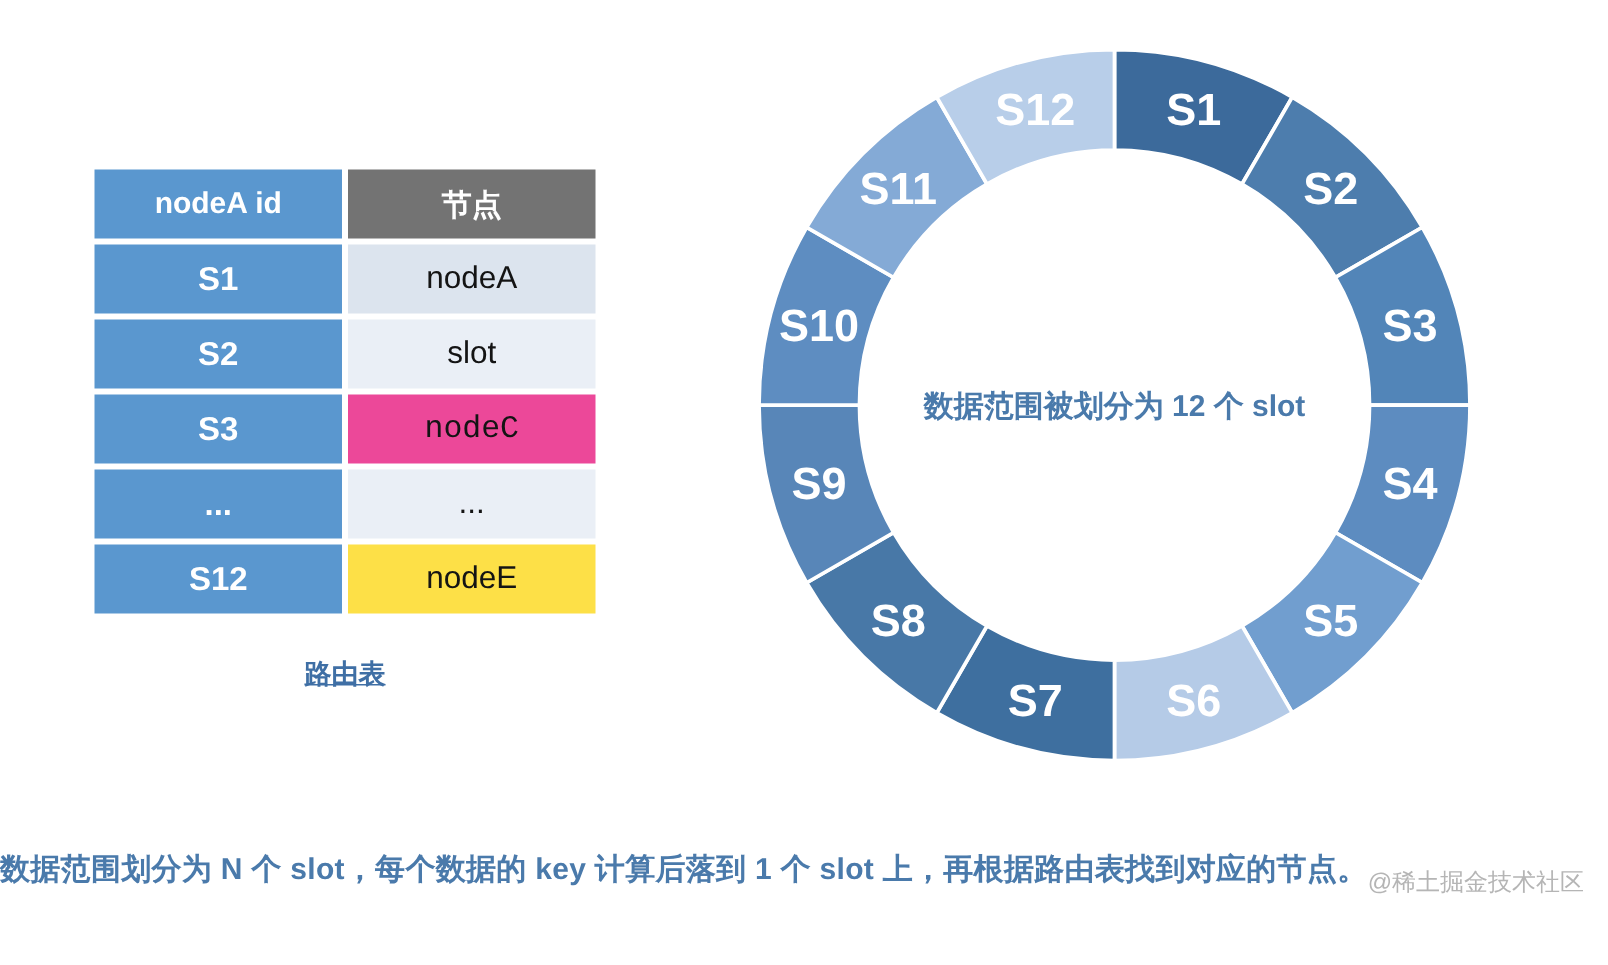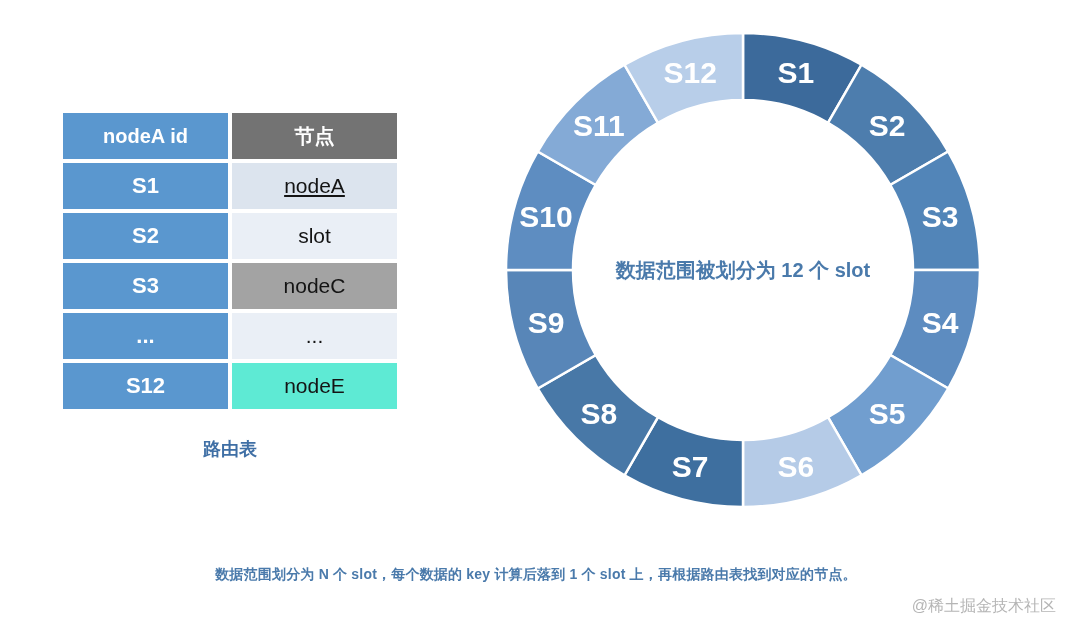--- a/index.html
+++ b/index.html
@@ -49,20 +49,21 @@
   td.node-cell {
     color: #141414;
     font-size: 21px;
     font-weight: normal;
   }
   .table-caption {
     margin-top: 24px;
     text-align: center;
     font-size: 18px;
     font-weight: bold;
+    text-decoration: underline;
   }
 
   
   .ring-svg {
     position: absolute;
     left: 493px;
     top: 20px;
     width: 500px;
     height: 500px;
   }
@@ -77,66 +78,65 @@
     font-size: 20px;
     font-weight: bold;
   }
 
   
   .footer-text {
     position: absolute;
     left: 0;
     top: 566px;
     width: 100%;
-    text-align: center;
-    font-size: 14px;
+    font-size: 20px;
     font-weight: bold;
     letter-spacing: 0.2px;
   }
   .watermark {
     position: absolute;
     right: 16px;
-    top: 596px;
+    top: 578px;
     font-size: 16px;
     font-weight: normal;
   }
 </style>
 </head>
 <body>
 
 <div class="canvas">
 
   <div class="table-wrap">
     <table class="routing">
       <thead>
         <tr>
           <th style="background: rgb(90, 151, 207);">nodeA id</th>
           <th style="background: #737373;">节点</th>
         </tr>
       </thead>
       <tbody id="table-body">
           <tr>
             <td class="slot-cell" style="background: rgb(90, 151, 207);">S1</td>
-            <td class="node-cell" style="background: rgb(220, 228, 238); text-decoration: underline;">nodeA</td>
+            <td class="node-cell" style="background: rgb(220, 228, 238);">nodeA</td>
           </tr>
           <tr>
             <td class="slot-cell" style="background: rgb(90, 151, 207);">S2</td>
             <td class="node-cell" style="background: rgb(234, 239, 246);">slot</td>
           </tr>
           <tr>
             <td class="slot-cell" style="background: rgb(90, 151, 207);">S3</td>
-            <td class="node-cell" style="background: #a3a3a3;">nodeC</td>
+            <td class="node-cell" style="background: #ec4899; font-family: Liberation Mono, monospace;">nodeC</td>
           </tr>
           <tr>
             <td class="slot-cell" style="background: rgb(90, 151, 207);">...</td>
             <td class="node-cell" style="background: rgb(234, 239, 246);">...</td>
           </tr>
           <tr>
             <td class="slot-cell" style="background: rgb(90, 151, 207);">S12</td>
-            <td class="node-cell" style="background: #5eead4;">nodeE</td>
+            <td class="node-cell" style="background: #fde047;">nodeE</td>
           </tr>
         </tbody>
     </table>
     <div class="table-caption" style="color: rgb(63, 111, 165);">路由表</div>
   </div>
 
   <svg class="ring-svg" viewBox="0 0 500 500">
     <g id="ring-segments">
         <path d="M250.00,13.00 A237,237 0 0 1 368.50,44.75 L335.00,102.78 A170,170 0 0 0 250.00,80.00 Z" fill="#3c6a9b" stroke="#ffffff" stroke-width="2.5"></path>
         <path d="M368.50,44.75 A237,237 0 0 1 455.25,131.50 L397.22,165.00 A170,170 0 0 0 335.00,102.78 Z" fill="#4d7dad" stroke="#ffffff" stroke-width="2.5"></path>

